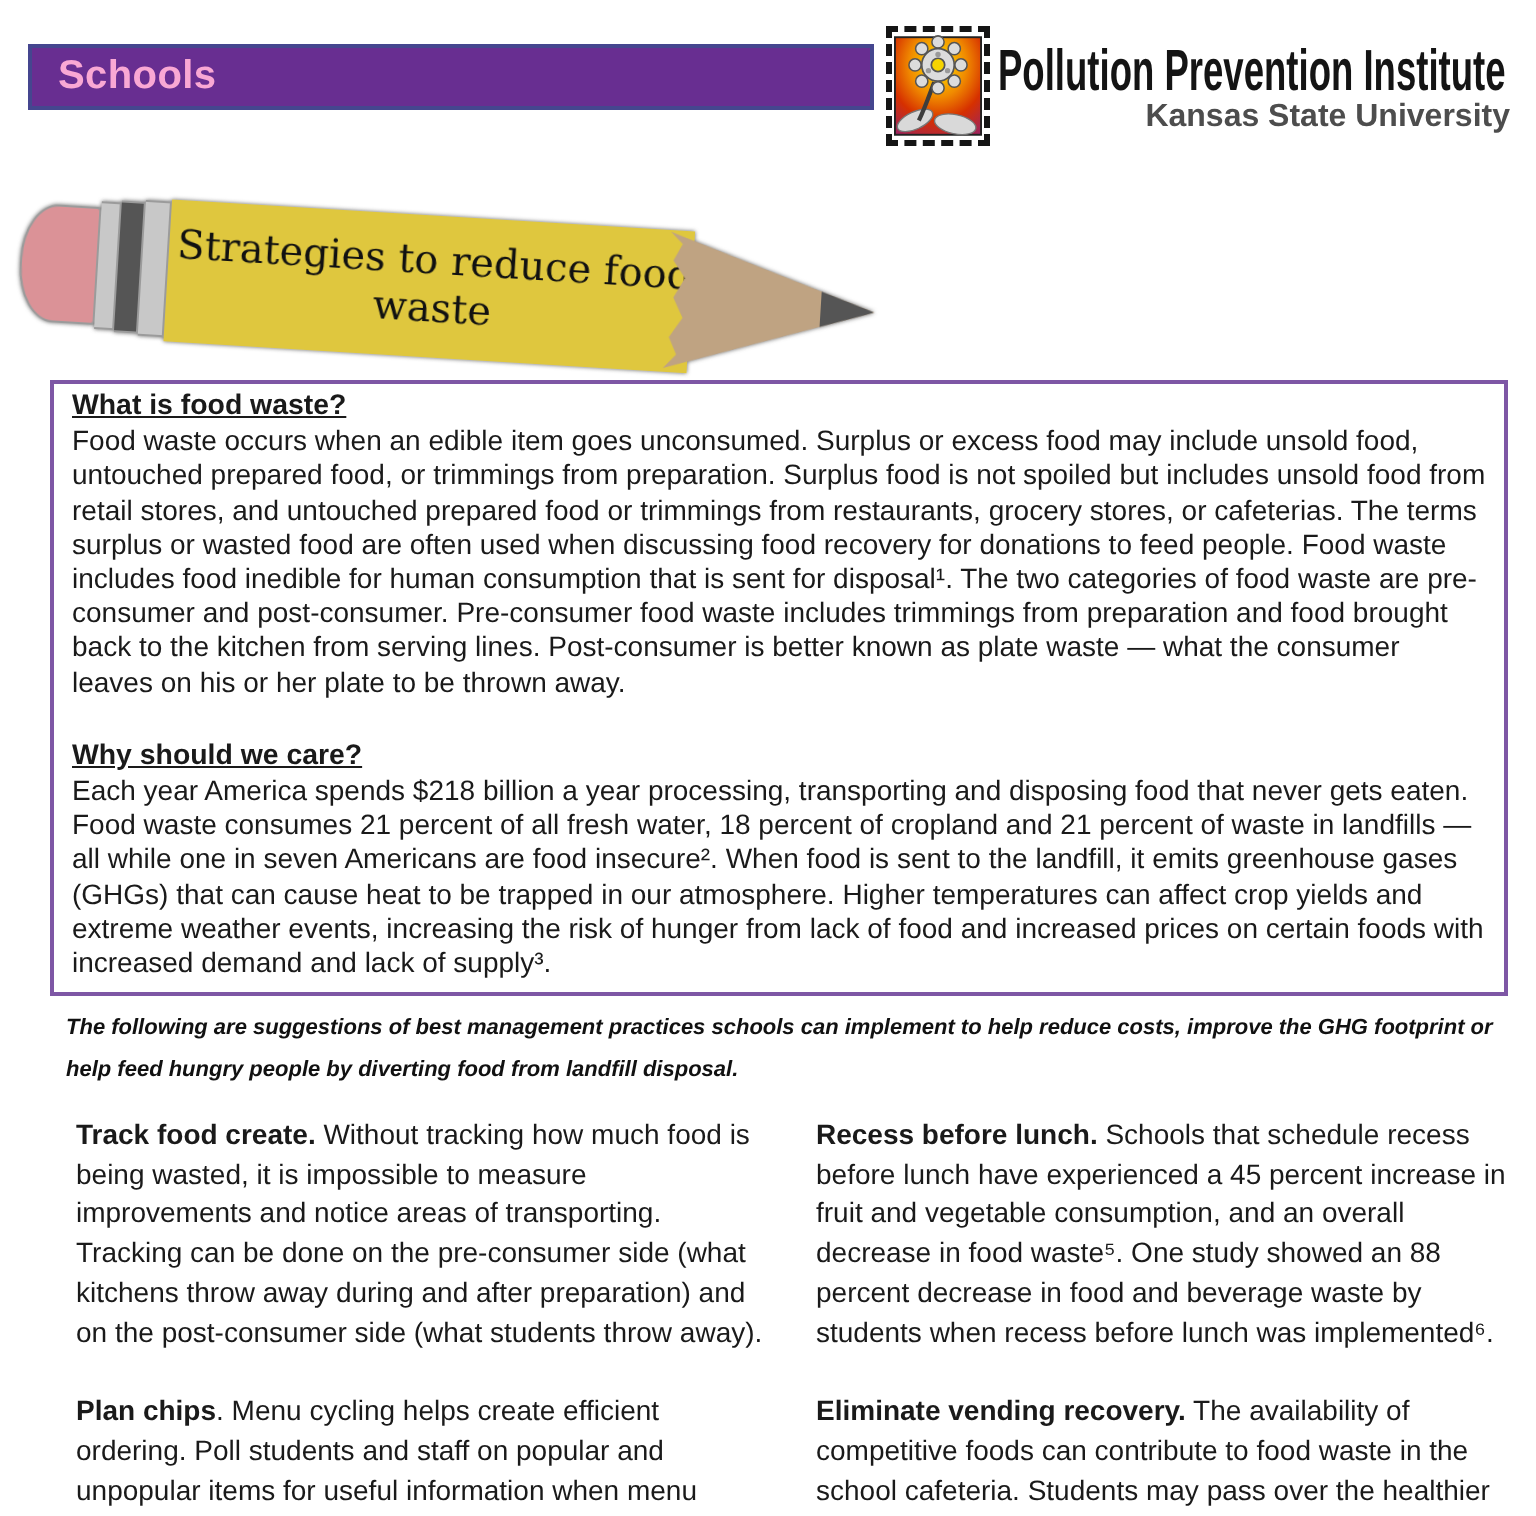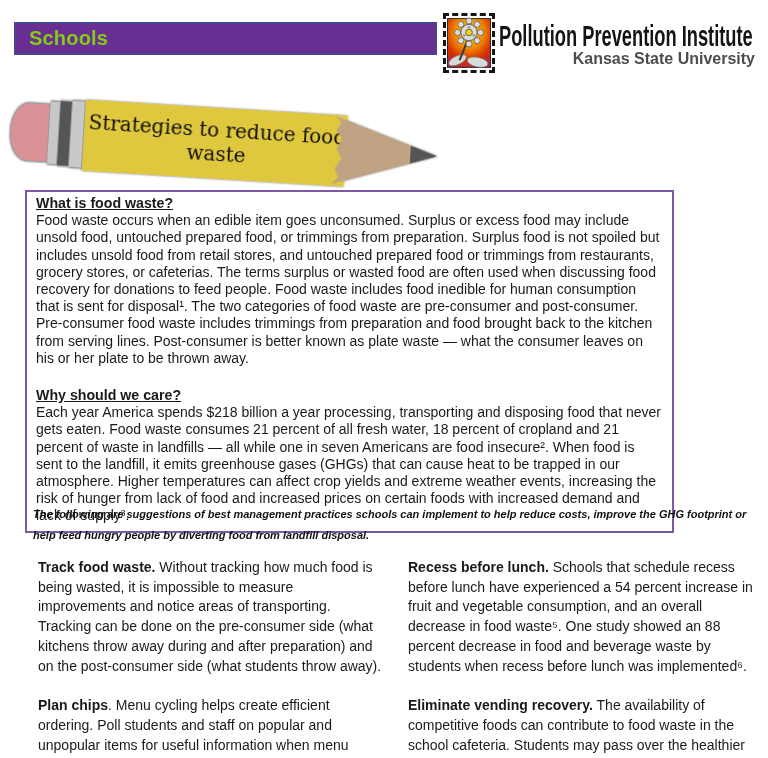--- a/index.html
+++ b/index.html
@@ -5,21 +5,21 @@
   html,body{margin:0;padding:0;background:#fff;}
   .page{
     position:relative;width:768px;height:758px;overflow:hidden;background:#ffffff;
     font-family:"Liberation Sans","DejaVu Sans",sans-serif;color:#1a1a1a;
   }
   
   .schools-bar{
     position:absolute;left:14px;top:22px;width:423px;height:33px;box-sizing:border-box;
     background:#682E91;border:2px solid #45468F;display:flex;align-items:center;
   }
-  .schools-bar .bar-label{color:#84cc16;font-weight:bold;font-size:20px;padding-left:13px;letter-spacing:.2px;}
+  .schools-bar .bar-label{color:#f9a8d4;font-weight:bold;font-size:20px;padding-left:13px;letter-spacing:.2px;}
   .stamp{
     position:absolute;left:443px;top:13px;width:52px;height:60px;box-sizing:border-box;
     border:3px dashed #151515;background:#ffffff;padding:1px;
   }
   .stamp svg{display:block;width:100%;height:100%;}
   .org-name{
     position:absolute;left:499px;top:20px;font-size:29px;font-weight:700;color:#141414;
     transform:scaleX(0.63);transform-origin:left center;white-space:nowrap;
   }
   .univ-name{
@@ -47,21 +47,21 @@
     position:relative;width:104px;height:71px;margin-left:-12px;background:#BFA382;
     clip-path:polygon(0 2%,100% 50%,0 98%,6% 88%,2% 76%,8% 62%,3% 48%,8% 34%,2% 22%,6% 10%);
   }
   .point{
     position:absolute;right:0;top:50%;transform:translateY(-50%);
     width:27px;height:29px;background:#555555;
     clip-path:polygon(0 12%,100% 50%,0 88%);
   }
   
   .info-box{
-    position:absolute;left:25px;top:190px;width:649px;box-sizing:border-box;
+    position:absolute;left:25px;top:190px;width:729px;box-sizing:border-box;
     border:2px solid #7E57A5;padding:3px 9px 6px 9px;
     font-size:14px;line-height:17.2px;
   }
   .info-box h3{font-size:14.2px;font-weight:bold;text-decoration:underline;margin:0;}
   .info-box p{margin:0;}
   .info-box h3.mt{margin-top:20px;}
   
   .intro{
     position:absolute;left:29px;top:500px;width:714px;margin:4px;
     font-size:11px;font-weight:bold;font-style:italic;line-height:21px;color:#111;
@@ -136,22 +136,22 @@
     <h3>What is food waste?</h3>
     <p>Food waste occurs when an edible item goes unconsumed. Surplus or excess food may include unsold food, untouched prepared food, or trimmings from preparation. Surplus food is not spoiled but includes unsold food from retail stores, and untouched prepared food or trimmings from restaurants, grocery stores, or cafeterias. The terms surplus or wasted food are often used when discussing food recovery for donations to feed people. Food waste includes food inedible for human consumption that is sent for disposal¹. The two categories of food waste are pre-consumer and post-consumer. Pre-consumer food waste includes trimmings from preparation and food brought back to the kitchen from serving lines. Post-consumer is better known as plate waste — what the consumer leaves on his or her plate to be thrown away.</p>
     <h3 class="mt">Why should we care?</h3>
     <p>Each year America spends $218 billion a year processing, transporting and disposing food that never gets eaten. Food waste consumes 21 percent of all fresh water, 18 percent of cropland and 21 percent of waste in landfills — all while one in seven Americans are food insecure². When food is sent to the landfill, it emits greenhouse gases (GHGs) that can cause heat to be trapped in our atmosphere. Higher temperatures can affect crop yields and extreme weather events, increasing the risk of hunger from lack of food and increased prices on certain foods with increased demand and lack of supply³.</p>
   </section>
 
   <p class="intro">The following are suggestions of best management practices schools can implement to help reduce costs, improve the GHG footprint or help feed hungry people by diverting food from landfill disposal.</p>
 
   <div class="cols">
     <div class="col">
-      <p><b>Track food waste.</b><span> Without tracking how much food is being wasted, it is impossible to measure improvements and notice areas of transporting. Tracking can be done on the pre-consumer side (what kitchens throw away during and after preparation) and on the post-consumer side (what students throw away).</span></p>
+      <p><b>Track food create.</b><span> Without tracking how much food is being wasted, it is impossible to measure improvements and notice areas of transporting. Tracking can be done on the pre-consumer side (what kitchens throw away during and after preparation) and on the post-consumer side (what students throw away).</span></p>
       <p><b>Plan chips</b><span>. Menu cycling helps create efficient ordering. Poll students and staff on popular and unpopular items for useful information when menu planning⁴.</span></p>
     </div>
     <div class="col">
-      <p><b>Recess before lunch.</b><span> Schools that schedule recess before lunch have experienced a 54 percent increase in fruit and vegetable consumption, and an overall decrease in food waste⁵. One study showed an 88 percent decrease in food and beverage waste by students when recess before lunch was implemented⁶.</span></p>
+      <p><b>Recess before lunch.</b><span> Schools that schedule recess before lunch have experienced a 45 percent increase in fruit and vegetable consumption, and an overall decrease in food waste⁵. One study showed an 88 percent decrease in food and beverage waste by students when recess before lunch was implemented⁶.</span></p>
       <p><b>Eliminate vending recovery.</b><span> The availability of competitive foods can contribute to food waste in the school cafeteria. Students may pass over the healthier lunch options and go for the chips, candy</span></p>
     </div>
   </div>
 
 </div>
 
 </body></html>

